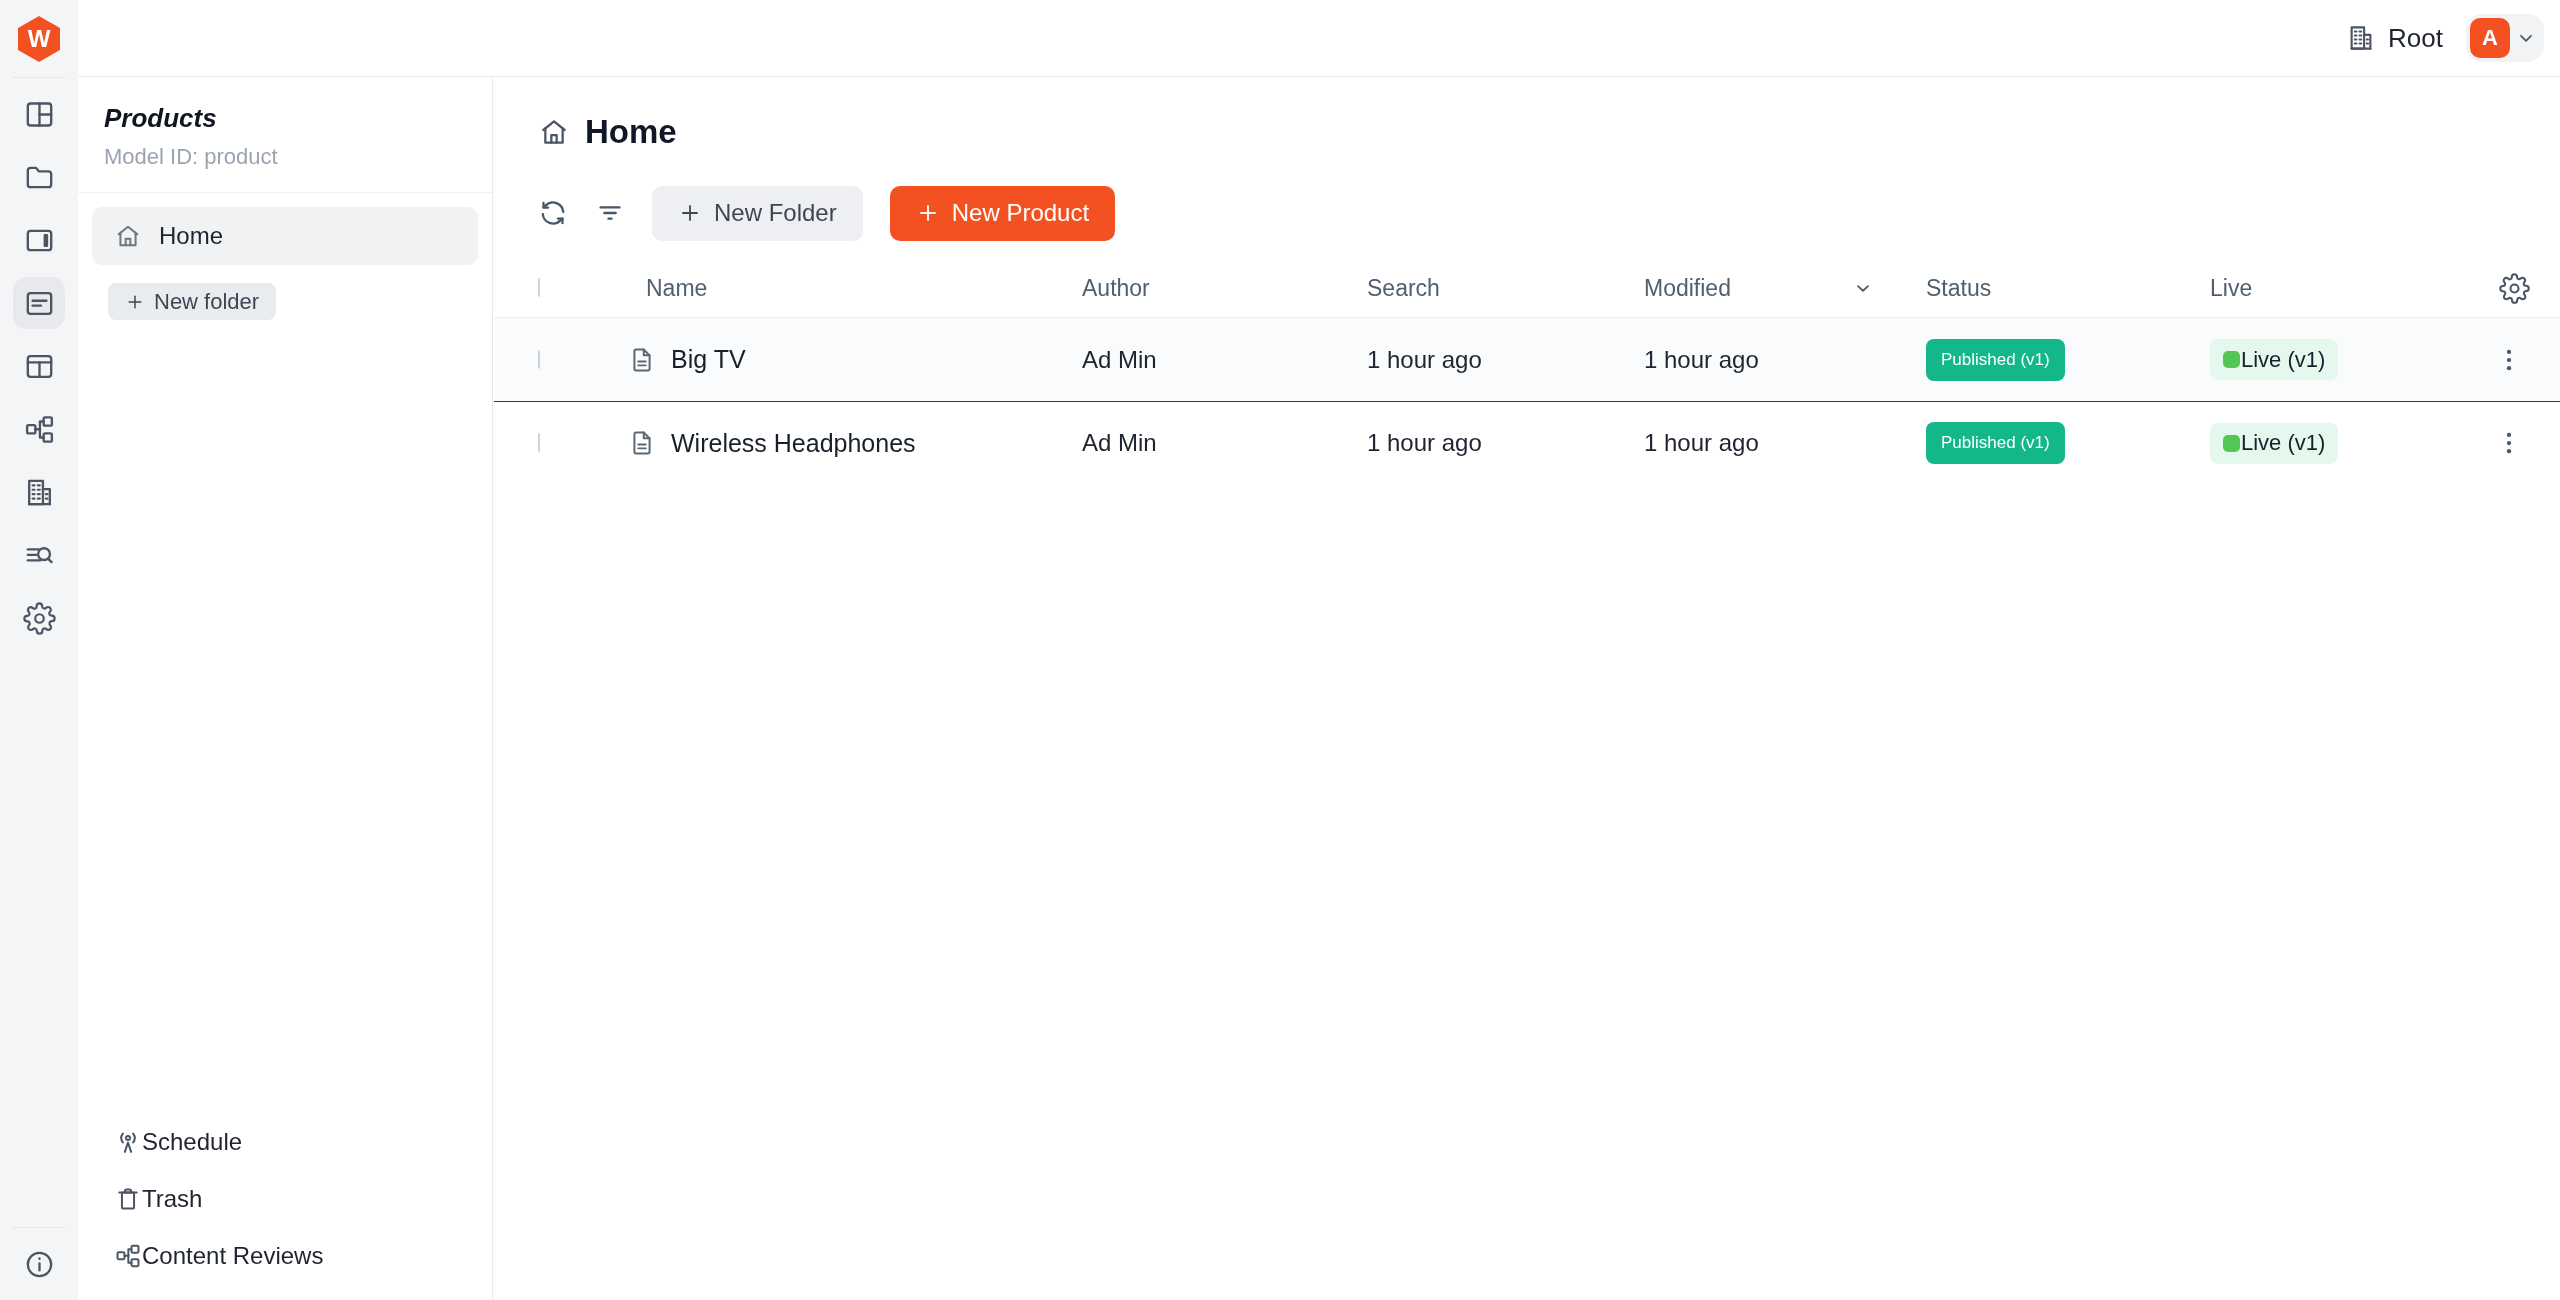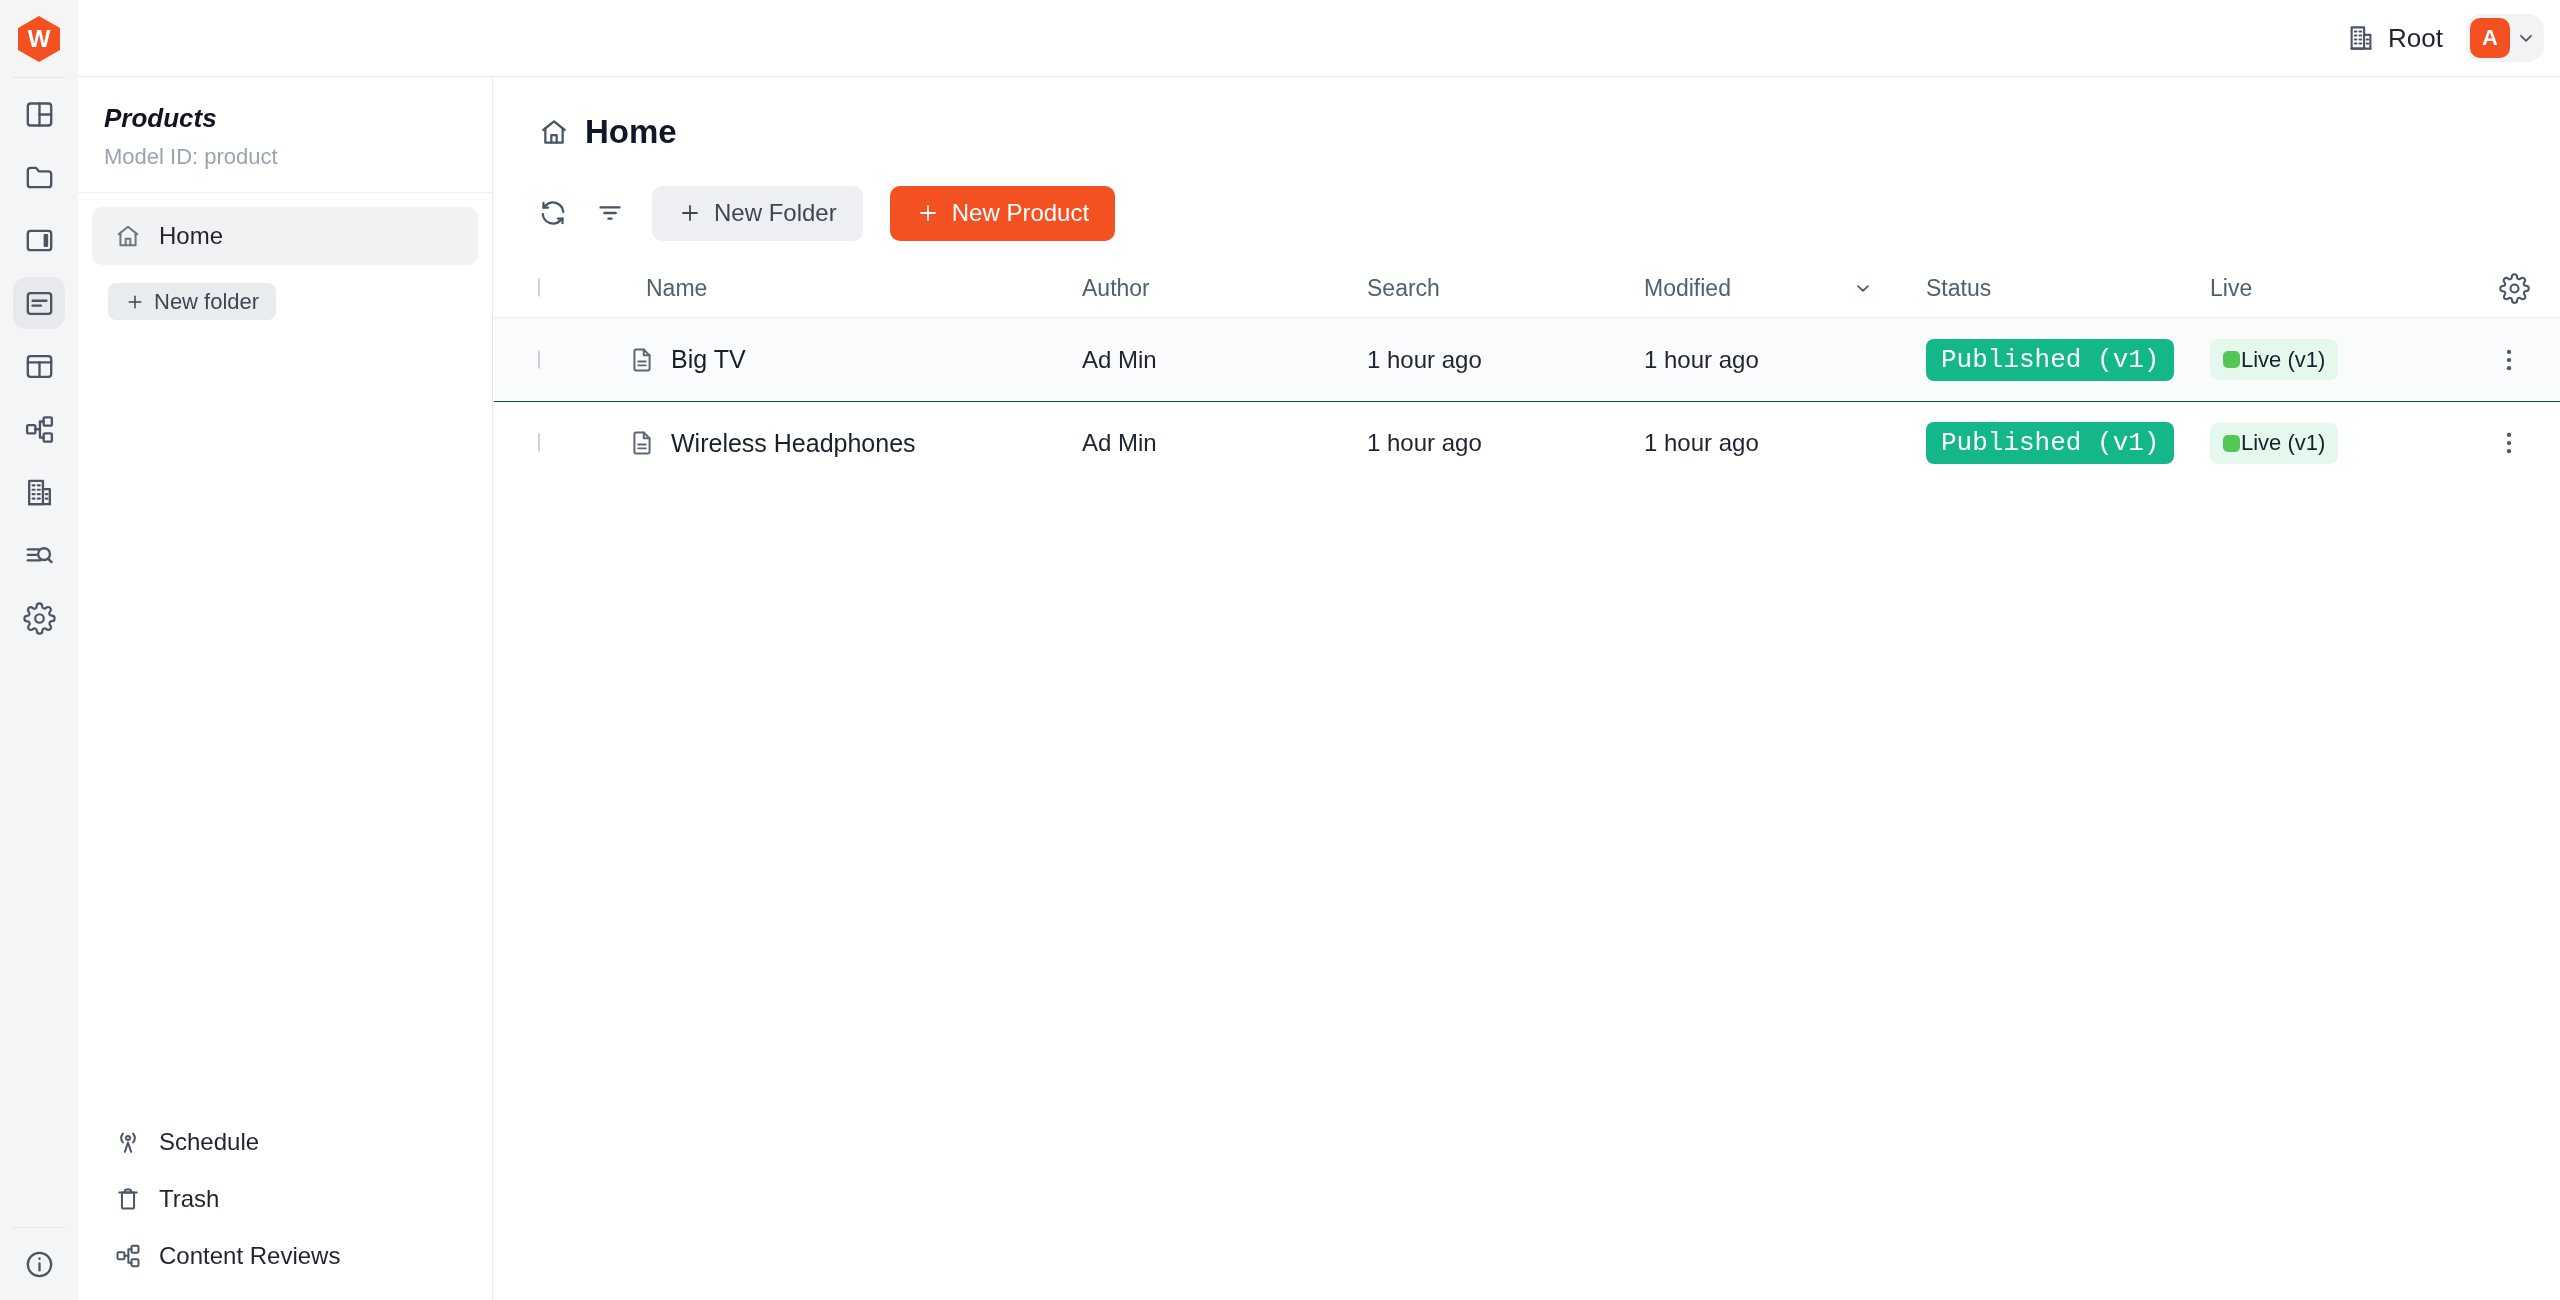--- a/index.html
+++ b/index.html
@@ -43,21 +43,21 @@
   .sb-nav { padding:14px; }
   .sb-item { height:58px; border-radius:10px; display:flex; align-items:center; gap:17px;
              padding:0 22px; font-size:24px; color:#1f2430; cursor:pointer; }
   .sb-item.active { background:#f0f2f4; }
   .sb-item svg { width:28px; height:28px; color:#6b7683; }
   .chip { display:inline-flex; align-items:center; gap:9px; height:37px; padding:0 17px;
           margin:18px 0 0 16px; background:#e9ecef; border-radius:8px; font-size:22px;
           color:#3d4754; cursor:pointer; }
   .chip svg { width:20px; height:20px; }
   .sb-bottom { margin-top:auto; padding:0 0 16px 36px; }
-  .sb-bottom-item { height:57px; display:flex; align-items:center; gap:17px;
+  .sb-bottom-item { height:57px; display:flex; align-items:center; 
                     font-size:24px; color:#1f2430; cursor:pointer; }
   .sb-bottom-item svg { width:28px; height:28px; color:#4b5563; }
 
   
   .main { position:absolute; left:494px; top:77px; right:0; bottom:0; background:#fff;
           display:flex; flex-direction:column; }
   .title-row { display:flex; align-items:center; gap:15px; padding:36px 30px 0 44px; }
   .title-row svg { width:32px; height:32px; color:#4b5563; }
   .page-title { font-size:33px; font-weight:700; color:#101828; }
 
@@ -90,21 +90,21 @@
 
   .row { height:83px; cursor:pointer; }
   .row--alt { background:#fafbfc; }
   .row + .row { border-top:1px solid #14532d; }
   .checkbox { width:28px; height:29px; border:1.6px solid #ccd3da; border-radius:9px;
               background:#fff; cursor:pointer; }
   .name-cell { display:flex; align-items:center; gap:15px; font-size:25px; color:#18202b; }
   .name-cell svg { width:28px; height:28px; color:#5b6774; flex:none; }
   .cell { font-size:24px; color:#1f2430; }
   .badge { display:inline-flex; align-items:center; height:42px; padding:0 15px;
-           border-radius:8px; background:#13b789; color:#fff; font-size:26px;font-family:Liberation Mono, monospace; }
+           border-radius:8px; background:#13b789; color:#fff; font-size:17px; }
   .live-chip { display:inline-flex; align-items:center; gap:1px; height:41px; padding:0 13px;
                border-radius:8px; background:#e4f8ed; font-size:22px; color:#18202b; }
   .live-dot { width:17px; height:17px; border-radius:5px; background:#54c654; }
   .kebab { justify-self:end; margin-right:6px; display:flex; cursor:pointer; color:#475569; }
   .kebab svg { width:30px; height:30px; }
 
   .spacer { flex:1; }
   .footer { border-top:1px solid #e9ecef; padding:14px 30px 13px 30px; font-size:22px; color:#5d6b7a; }
 </style>
 </head>

